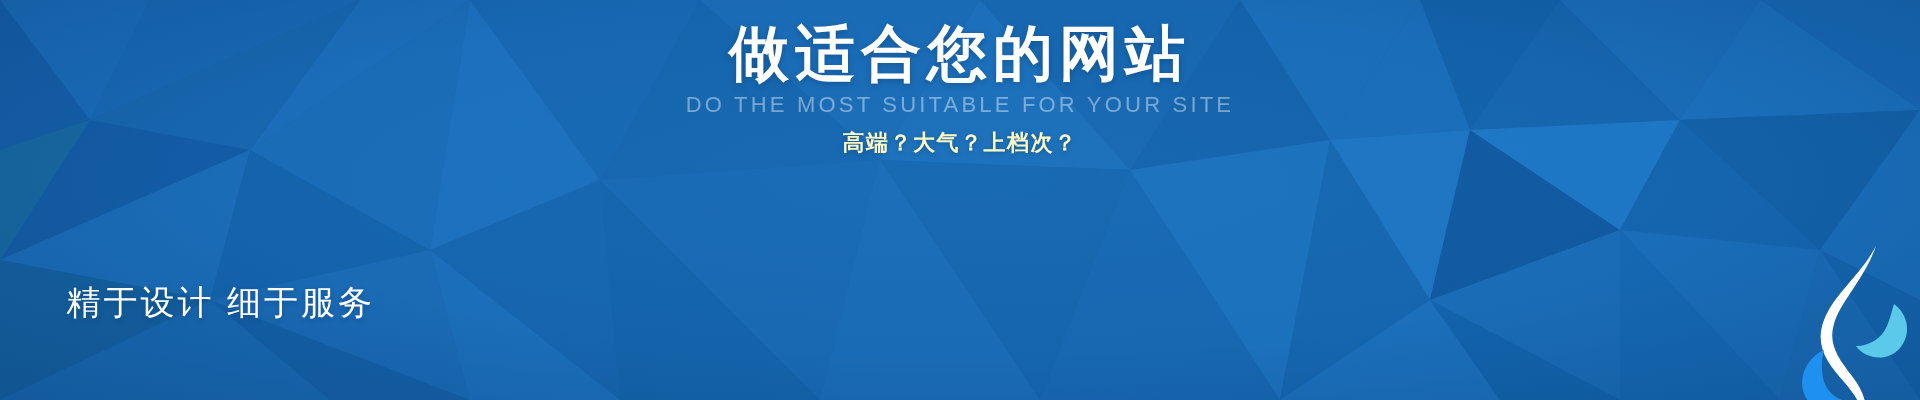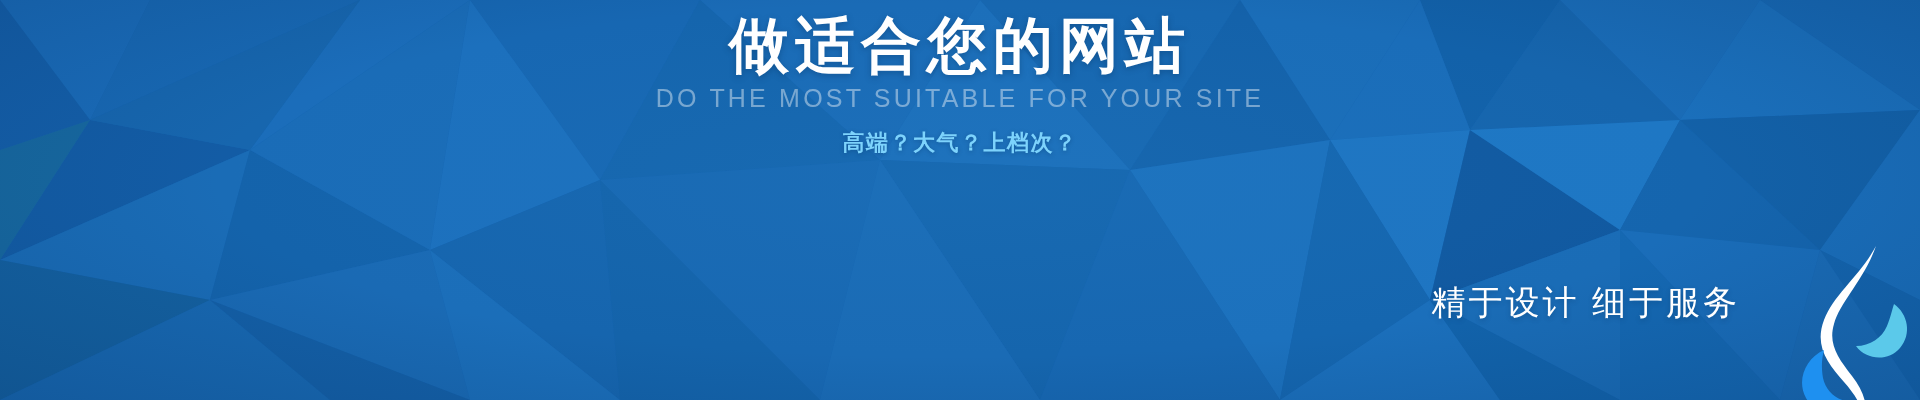--- a/index.html
+++ b/index.html
@@ -43,53 +43,53 @@
     left: 0;
     right: 0;
   }
   .main-title {
     color: #ffffff;
     font-size: 60px;
     font-weight: bold;
     letter-spacing: 6px;
     line-height: 1.05;
     text-shadow: 0 2px 6px rgba(5,45,90,0.35);
-    margin: 0;
+    margin: 8px;
     padding: 0;
   }
   .sub-title {
     color: #ffffff;
     opacity: 0.42;
-    font-size: 25px;
+    font-size: 22px;
     letter-spacing: 3.2px;
     line-height: 1;
     margin-top: 9px;
     font-weight: 400;
   }
   .tagline {
     position: absolute;
     top: 128px;
     left: 0;
     right: 0;
-    color: #7dd3fc;
+    color: #fef9c3;
     font-size: 22px;
     font-weight: bold;
     line-height: 1.38;
     letter-spacing: 1.5px;
     text-shadow: 0 1px 4px rgba(5,45,90,0.35);
   }
   .tagline div { margin: 0; }
   .slogan-row {
     position: absolute;
     top: 208px;
     left: 5px;
     right: 0;
     display: flex;
     align-items: center;
-    justify-content: flex-end;
+    justify-content: space-between;
   }
   .slogan {
     color: #ffffff;
     font-size: 34px;
     font-weight: 400;
     letter-spacing: 3px;
     white-space: nowrap;
     text-shadow: 0 2px 5px rgba(5,45,90,0.30);
   }
   .slogan-left  { width: 420px; text-align: right; padding-right: 50px; box-sizing: border-box; }

